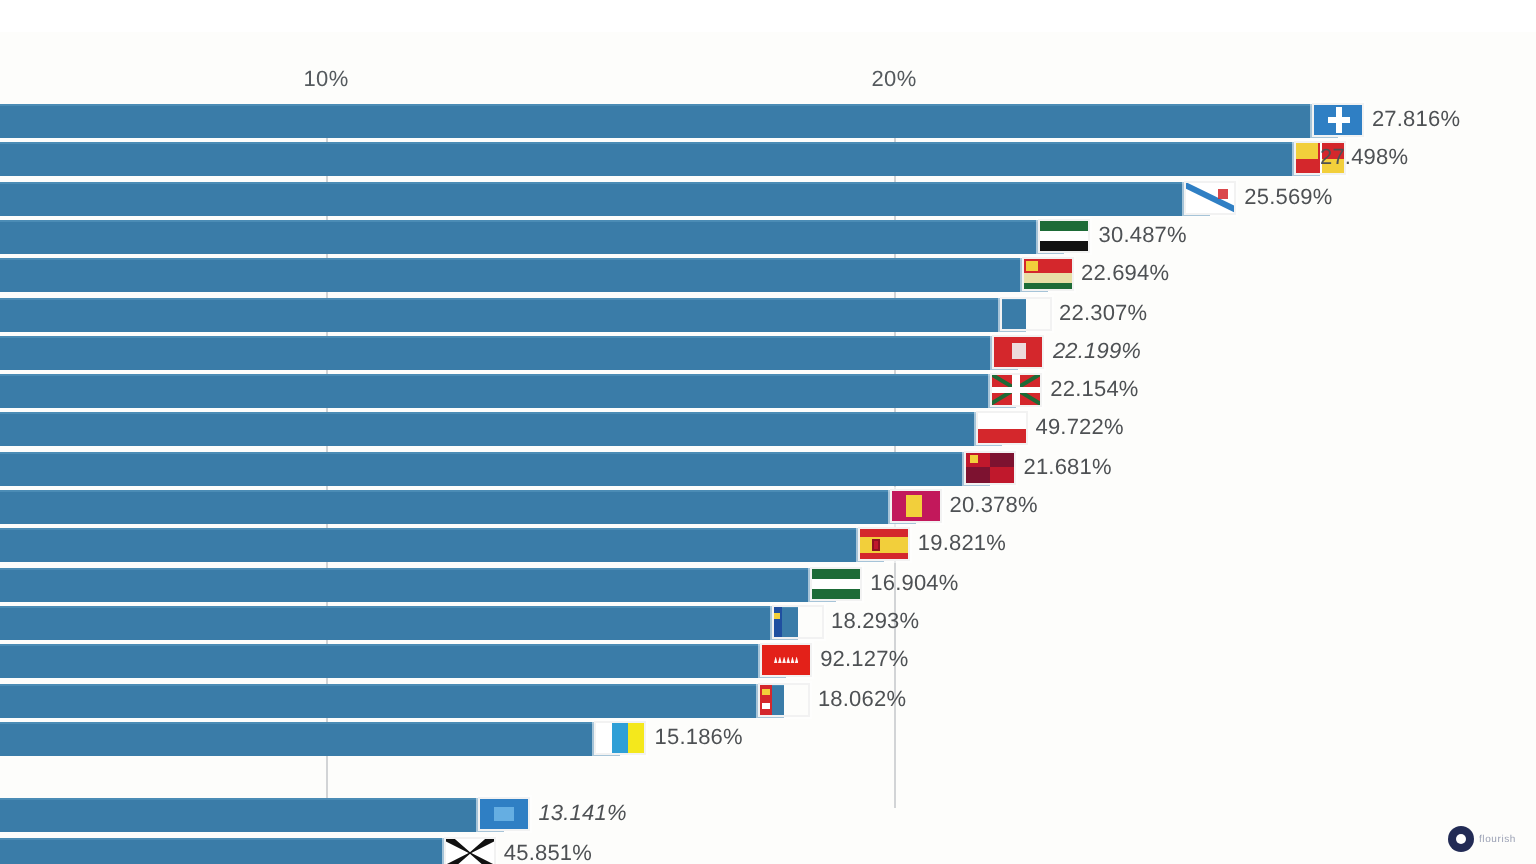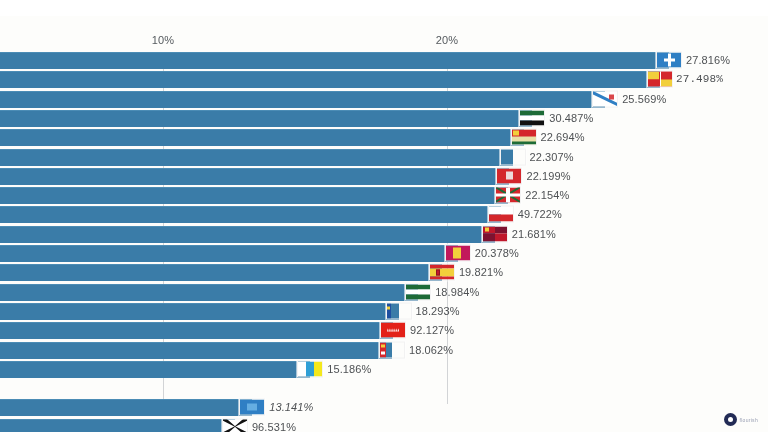--- a/index.html
+++ b/index.html
@@ -116,21 +116,21 @@
       <div class="row" style="top: 19.3px; height: 16px;">
         <div class="bar" style="width: 659.943px; background: rgb(58, 124, 168);"></div>
         <div class="flag" title="Aragón" style="left: 659.943px;">
           <span style="position:absolute;inset:0;background:#d4272c"></span>
           <span style="position:absolute;left:0;top:0;width:46%;height:52%;background:#f2cf3b"></span>
           <span style="position:absolute;right:0;top:0;width:46%;height:52%;background:#d4272c"></span>
           <span style="position:absolute;left:0;bottom:0;width:46%;height:46%;background:#d4272c"></span>
           <span style="position:absolute;right:0;bottom:0;width:46%;height:46%;background:#f2cf3b"></span>
           <span style="position:absolute;left:49%;top:0;width:4%;height:100%;background:#ffffff"></span>
         </div>
-        <div class="val" style="left: 676px; font-family: Liberation Mono, monospace;">27.498%</div>
+        <div class="val" style="left: 660px;">27.498%</div>
       </div>
       <div class="row" style="top: 38.6px; height: 16px;">
         <div class="bar" style="width: 605.16px; background: rgb(58, 124, 168);"></div>
         <div class="flag" title="Galicia" style="left: 605.16px;">
           <span style="position:absolute;inset:0;background:#ffffff"></span>
           <span style="position:absolute;left:-18%;top:42%;width:140%;height:22%;background:#2f7fc4;transform:rotate(26deg);transform-origin:center"></span>
           <span style="position:absolute;right:14%;top:24%;width:22%;height:30%;background:#d4272c;opacity:.85"></span>
         </div>
         <div class="val" style="left: 622.16px;">25.569%</div>
       </div>
@@ -153,21 +153,21 @@
           <span style="position:absolute;left:8%;top:8%;width:24%;height:32%;background:#f2cf3b"></span>
           <span style="position:absolute;left:0;bottom:0;width:100%;height:24%;background:#1d6b37"></span>
         </div>
         <div class="val" style="left: 540.51px;">22.694%</div>
       </div>
       <div class="row" style="top: 96.5px; height: 16px;">
         <div class="bar" style="width: 512.519px; background: rgb(58, 124, 168);"></div>
         <div class="flag" title="Cataluña" style="left: 512.519px;"><span class="f-senyera"></span></div>
         <div class="val" style="left: 529.519px;">22.307%</div>
       </div>
-      <div class="row" style="top: 115.8px; height: 16px;">
+      <div class="row" style="top: 115.8px; height: 16px; font-style: italic;">
         <div class="bar" style="width: 509.452px; background: rgb(58, 124, 168);"></div>
         <div class="flag" title="La Rioja" style="left: 509.452px;">
           <span style="position:absolute;inset:0;background:#d4272c"></span>
           <span style="position:absolute;left:34%;top:22%;width:32%;height:56%;background:#f0f0f0;opacity:.9"></span>
         </div>
         <div class="val" style="left: 526.452px;">22.199%</div>
       </div>
       <div class="row" style="top: 135.1px; height: 16px;">
         <div class="bar" style="width: 508.174px; background: rgb(58, 124, 168);"></div>
         <div class="flag" title="País Vasco" style="left: 508.174px;">
@@ -222,21 +222,21 @@
       </div>
       <div class="row" style="top: 231.6px; height: 16px;">
         <div class="bar" style="width: 418.146px; background: rgb(58, 124, 168);"></div>
         <div class="flag" title="Andalucía" style="left: 418.146px;">
           <span class="f-stripes">
             <i style="background:#1d6b37"></i>
             <i style="background:#ffffff"></i>
             <i style="background:#1d6b37"></i>
           </span>
         </div>
-        <div class="val" style="left: 435.146px;">18.984%</div>
+        <div class="val" style="left: 435.146px;">16.904%</div>
       </div>
       <div class="row" style="top: 250.9px; height: 16px;">
         <div class="bar" style="width: 398.521px; background: rgb(58, 124, 168);"></div>
         <div class="flag" title="Comunidad Valenciana" style="left: 398.521px;">
           <span style="position:absolute;inset:0"><span class="f-senyera"></span></span>
           <span style="position:absolute;left:0;top:0;width:20%;height:100%;background:#1f4fa0"></span>
           <span style="position:absolute;left:2%;top:22%;width:14%;height:20%;background:#f2cf3b"></span>
         </div>
         <div class="val" style="left: 415.521px;">18.293%</div>
       </div>
@@ -277,21 +277,21 @@
         </div>
         <div class="val" style="left: 269.204px; font-style: italic;">13.141%</div>
       </div>
       <div class="row" style="top: 366.7px; height: 16px;">
         <div class="bar" style="width: 234.909px; background: rgb(58, 124, 168);"></div>
         <div class="flag" style="left: 234.909px;">
           <span style="position:absolute;inset:0;background:#ffffff"></span>
           <span style="position:absolute;left:50%;top:50%;width:150%;height:34%;background:#111;transform:translate(-50%,-50%) rotate(34deg);clip-path:polygon(0 0,50% 44%,100% 0,100% 100%,50% 56%,0 100%)"></span>
           <span style="position:absolute;left:50%;top:50%;width:150%;height:34%;background:#111;transform:translate(-50%,-50%) rotate(-34deg);clip-path:polygon(0 0,50% 44%,100% 0,100% 100%,50% 56%,0 100%)"></span>
         </div>
-        <div class="val" style="left: 251.909px;">96.531%</div>
+        <div class="val" style="left: 251.909px;">45.851%</div>
       </div>
     </div>
 
   <div id="logo">
     <span class="logo-mark"></span>
     <span class="logo-text">flourish</span>
   </div>
 
 </div>
 

